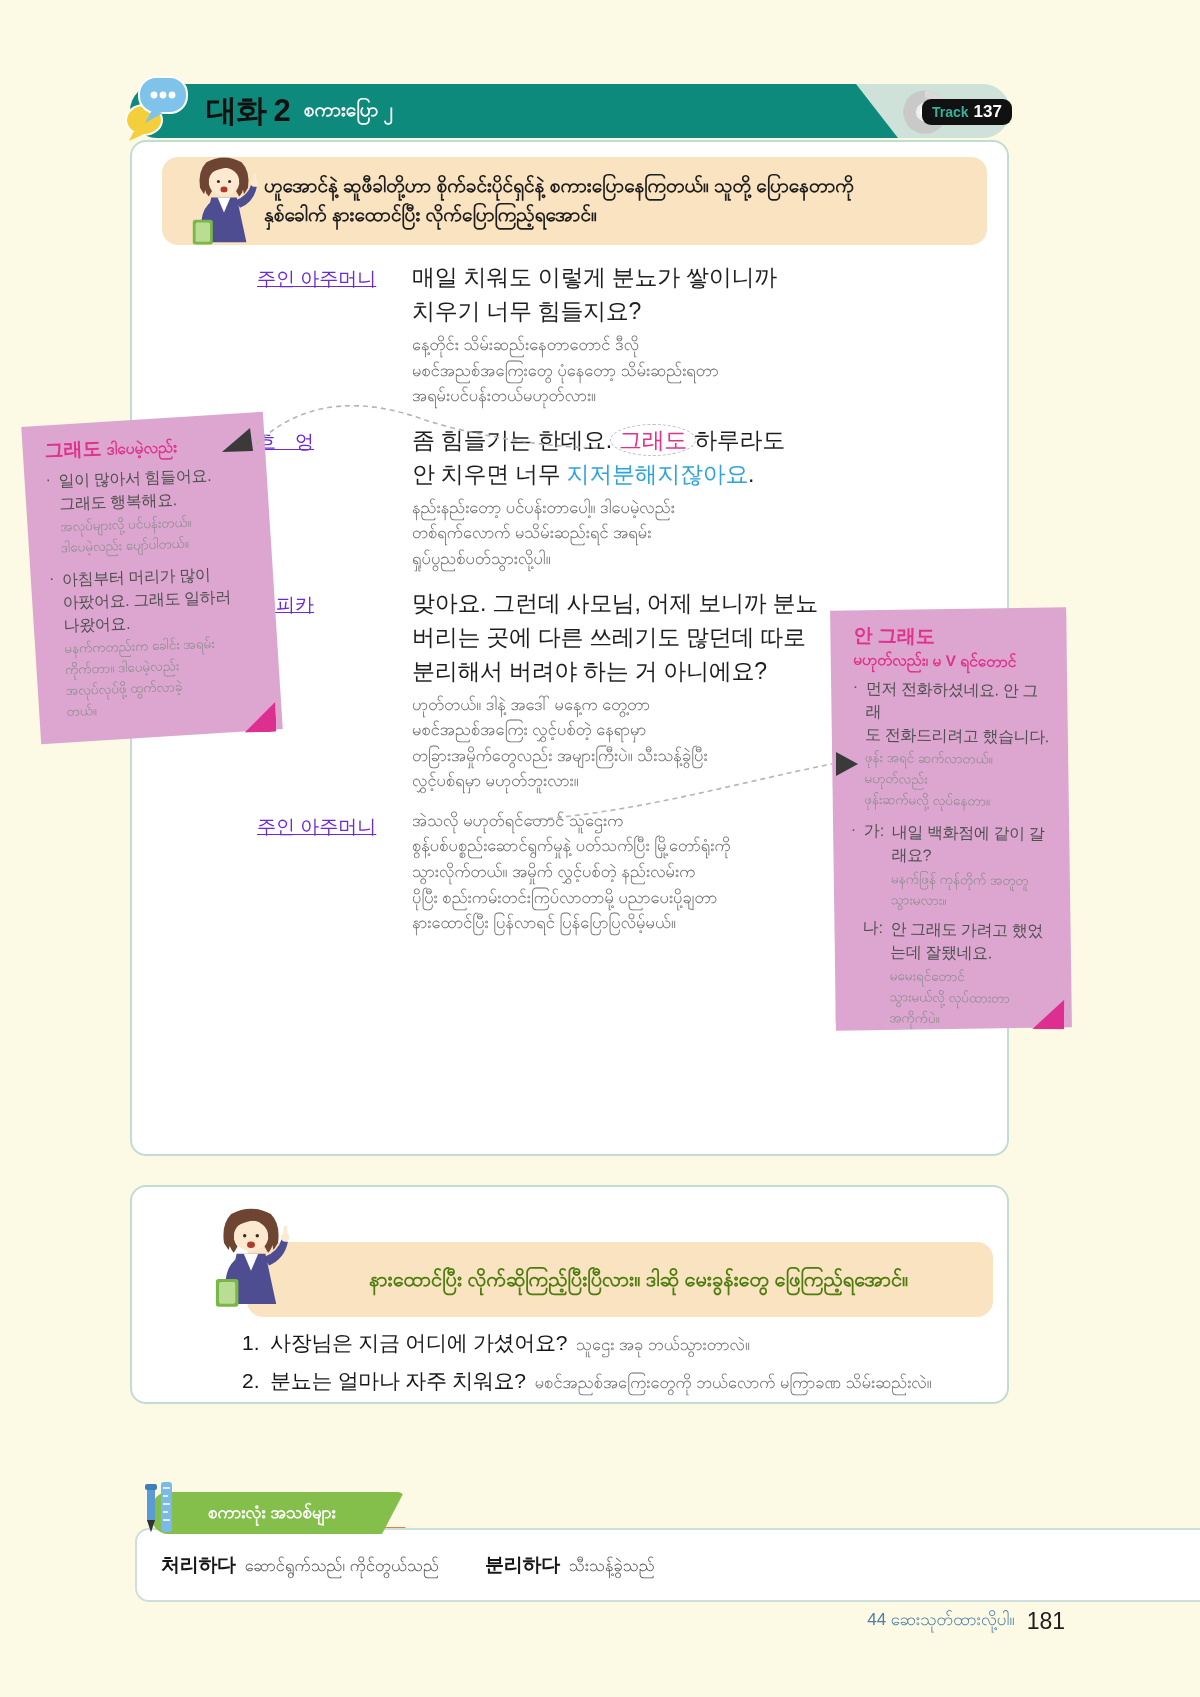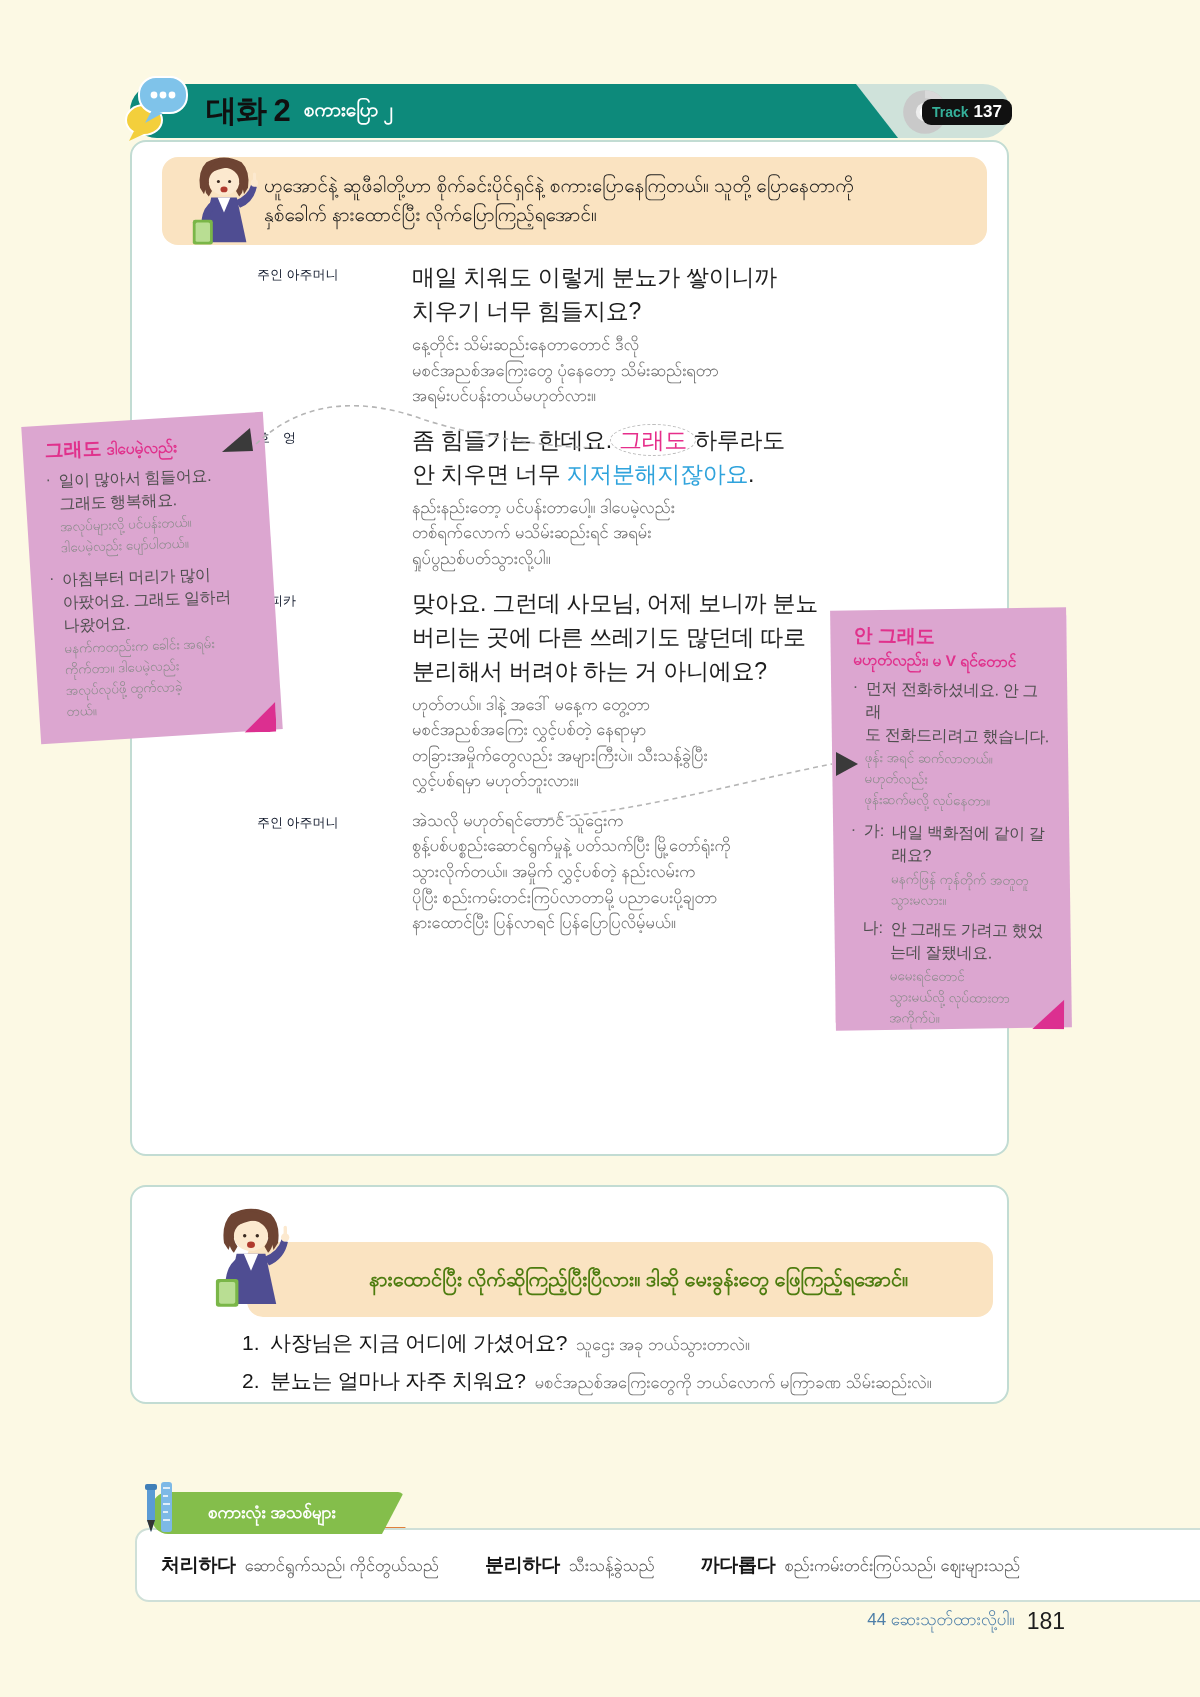--- a/index.html
+++ b/index.html
@@ -22,28 +22,28 @@
   .track-label{color:#35b09a;font-size:14px;font-weight:700;}
   .track-num{color:#fff;font-size:17px;font-weight:700;}
 
   
   .card{position:absolute;background:#fff;border:2px solid #c2dcd3;border-radius:16px;}
   .card1{left:130px;top:140px;width:875px;height:1012px;z-index:1;}
   .card2{left:130px;top:1185px;width:875px;height:215px;z-index:1;}
 
   
   .intro{position:absolute;left:30px;top:15px;width:825px;height:88px;background:#fae3c1;border-radius:16px;}
-  .intro p{margin:0;padding:14px 18px 0 102px;font-size:19px;font-weight:400;color:#1c1c1c;
+  .intro p{margin:0;padding:14px 18px 0 102px;font-size:19px;font-weight:700;color:#1c1c1c;
            line-height:1.55;white-space:pre-line;}
   .teacher1{position:absolute;left:22px;top:-8px;width:80px;height:108px;z-index:3;}
 
   
   .turns{position:absolute;left:125px;top:118px;width:725px;}
   .turn{display:flex;margin-bottom:14px;}
-  .spk{width:155px;flex:0 0 155px;font-size:13px;color:#0f172a;padding-top:6px;}
+  .spk{width:155px;flex:0 0 155px;font-size:19px;color:#6d28d9;padding-top:6px;text-decoration:underline;}
   .bd{flex:1;}
   .ko{margin:0 0 4px 0;font-size:23px;line-height:1.48;color:#1e1e1e;white-space:pre-line;letter-spacing:-0.3px;}
   .my{margin:0;font-size:16.5px;line-height:1.55;color:#6b6b6b;white-space:pre-line;}
   .hl-pink{color:#e62e8b;}
   .hl-blue{color:#2fa3dc;}
   .circ{border:1.5px dashed #bdbdbd;border-radius:50%;padding:2px 8px;margin:-2px -8px;}
 
   
   .note{position:absolute;background:#f9def1;padding:12px 13px;box-sizing:border-box;z-index:55;}
   .note::before{content:"";position:absolute;inset:-5px;background:#dca6d0;z-index:-1;transform:rotate(-1.6deg);}
@@ -329,21 +329,20 @@
   <div class="v-tri"></div>
   <div class="v-tab">
     <span>စကားလုံး အသစ်များ</span>
   </div>
   <svg class="pencil">
       <use href="#pencil"></use>
     </svg>
   <div class="v-box">
       <span class="v-item"><b class="v-ko">처리하다</b><span class="v-my">ဆောင်ရွက်သည်၊ ကိုင်တွယ်သည်</span></span>
       <span class="v-item"><b class="v-ko">분리하다</b><span class="v-my">သီးသန့်ခွဲသည်</span></span>
-      <span class="v-item"><b class="v-ko">까다롭다</b><span class="v-my">စည်းကမ်းတင်းကြပ်သည်၊ ဈေးများသည်</span></span>
     </div>
 
   <footer class="footer">
     <span class="f-lesson">44 ဆေးသုတ်ထားလို့ပါ။</span>
     <span class="f-page">181</span>
   </footer>
 
   <svg class="overlay" viewBox="0 0 1200 1697">
     <path d="M 256 444 C 305 398 365 398 425 420 C 475 436 550 448 602 448" fill="none" stroke="#b5b5b5" stroke-width="1.6" stroke-dasharray="5 4"></path>
     <polygon points="222,452 250,428 253,451" fill="#3a3a3a"></polygon>

